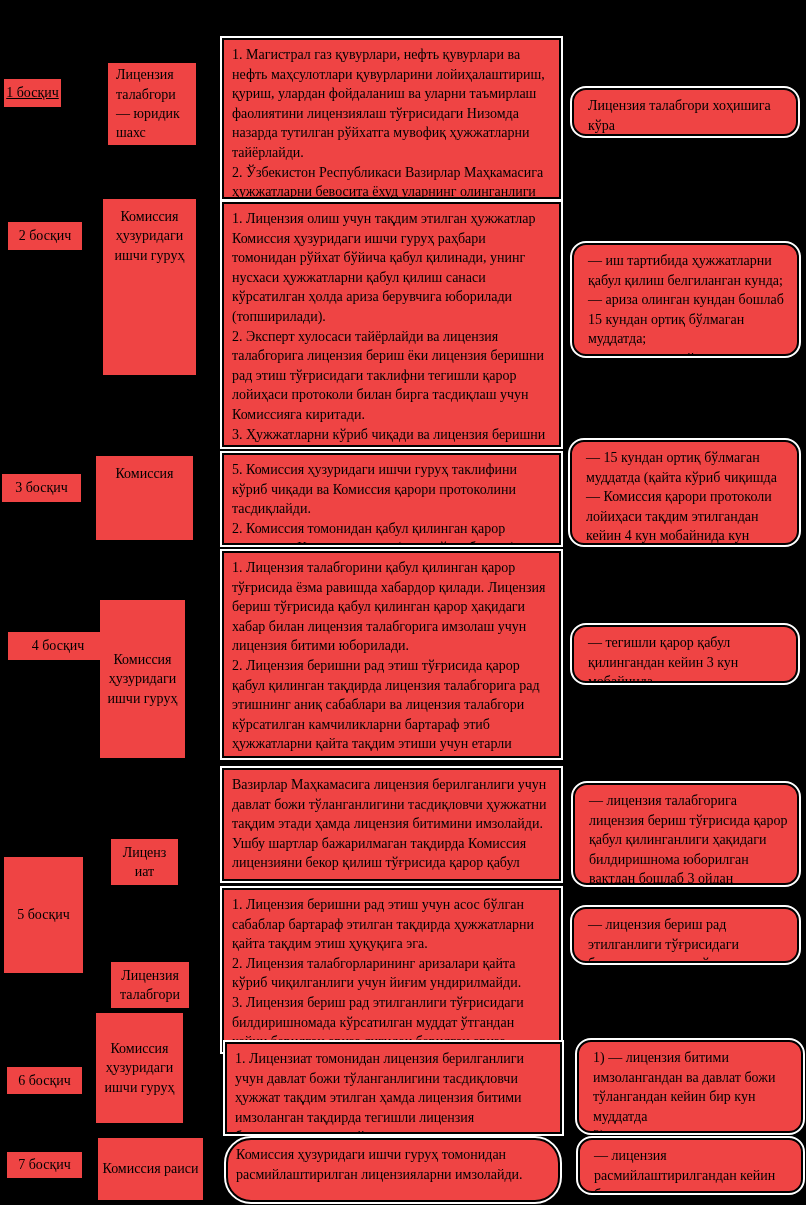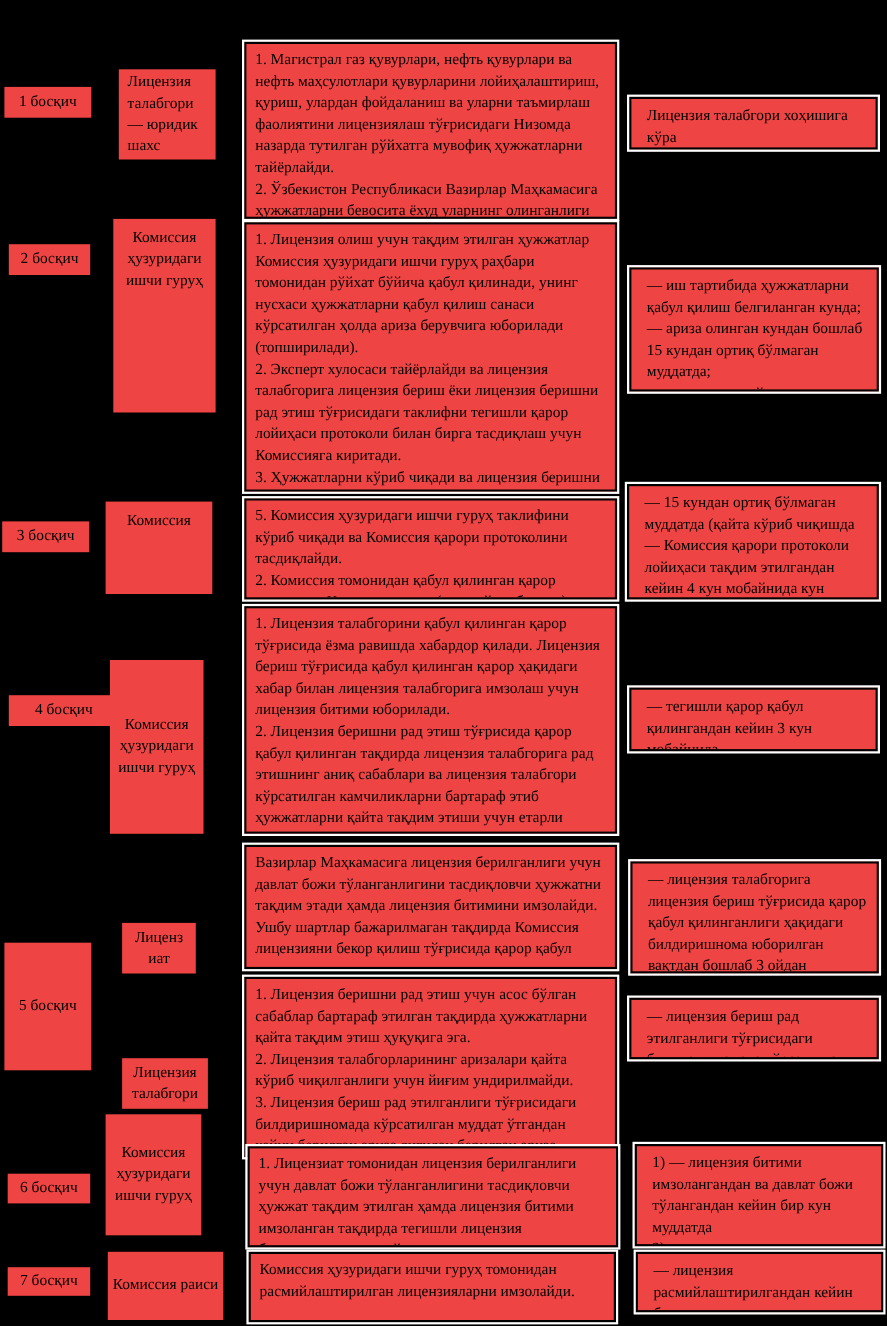--- a/index.html
+++ b/index.html
@@ -21,28 +21,29 @@
   }
   .actor-box.v-top { justify-content:flex-start; padding-top:8px; }
   .actor-box.ta-left { align-items:flex-start; text-align:left; padding-left:8px; }
   .action-box {
     font-size:14px; line-height:1.4; white-space:pre-line;
     padding:5px 8px 4px 8px;
   }
   .term-box {
     font-size:14px; line-height:1.4; white-space:pre-line;
     padding:6px 6px 4px 14px;
+    border-radius:14px;
   }
 </style>
 </head>
 <body>
 
 <div class="canvas">
 
-  <div class="box label-box" style="left:4px;top:79px;width:79px;height:28px;">1 босқич</div>
+  <div class="box label-box" style="left:4px;top:79px;width:57px;height:28px;text-decoration:underline;">1 босқич</div>
   <div class="box actor-box ta-left" style="left:108px;top:63px;width:88px;height:82px;">Лицензия
 талабгори
 — юридик
 шахс</div>
   <div class="box framed action-box" style="left:222px;top:38px;width:339px;height:161px;">1. Магистрал газ қувурлари, нефть қувурлари ва нефть маҳсулотлари қувурларини лойиҳалаштириш, қуриш, улардан фойдаланиш ва уларни таъмирлаш фаолиятини лицензиялаш тўғрисидаги Низомда назарда тутилган рўйхатга мувофиқ ҳужжатларни тайёрлайди.
 2. Ўзбекистон Республикаси Вазирлар Маҳкамасига ҳужжатларни бевосита ёхуд уларнинг олинганлиги тўғрисида билдиришнома билан почта алоқаси орқали тақдим этади.</div>
   <div class="box framed term-box" style="left:572px;top:88px;width:226px;height:48px;">Лицензия талабгори хоҳишига кўра</div>
 
   <div class="box label-box" style="left:8px;top:222px;width:74px;height:28px;">2 босқич</div>
   <div class="box actor-box v-top" style="left:103px;top:199px;width:93px;height:176px;">Комиссия
@@ -86,16 +87,16 @@
   <div class="box actor-box" style="left:96px;top:1013px;width:87px;height:110px;">Комиссия
 ҳузуридаги
 ишчи гуруҳ</div>
   <div class="box framed action-box" style="left:225px;top:1042px;width:337px;height:92px;">1. Лицензиат томонидан лицензия берилганлиги учун давлат божи тўланганлигини тасдиқловчи ҳужжат тақдим этилган ҳамда лицензия битими имзоланган тақдирда тегишли лицензия бланкаларини расмийлаштиради.
 2. Лицензиатга лицензияни беради.</div>
   <div class="box framed term-box" style="left:577px;top:1040px;width:226px;height:93px;">1) — лицензия битими имзолангандан ва давлат божи тўлангандан кейин бир кун муддатда
 2) — лицензия имзолангандан кейин бир кун муддатда</div>
 
   <div class="box label-box" style="left:7px;top:1152px;width:75px;height:26px;">7 босқич</div>
   <div class="box actor-box" style="left:98px;top:1138px;width:105px;height:62px;">Комиссия раиси</div>
-  <div class="box framed action-box" style="left:226px;top:1138px;width:334px;height:64px;">Комиссия ҳузуридаги ишчи гуруҳ томонидан расмийлаштирилган лицензияларни имзолайди.</div>
+  <div class="box framed action-box" style="left:226px;top:1138px;width:334px;height:64px;border-radius:25px;">Комиссия ҳузуридаги ишчи гуруҳ томонидан расмийлаштирилган лицензияларни имзолайди.</div>
   <div class="box framed term-box" style="left:578px;top:1138px;width:225px;height:55px;">— лицензия расмийлаштирилгандан кейин бир кун муддатда</div>
 
 </div>
 
 </body></html>

